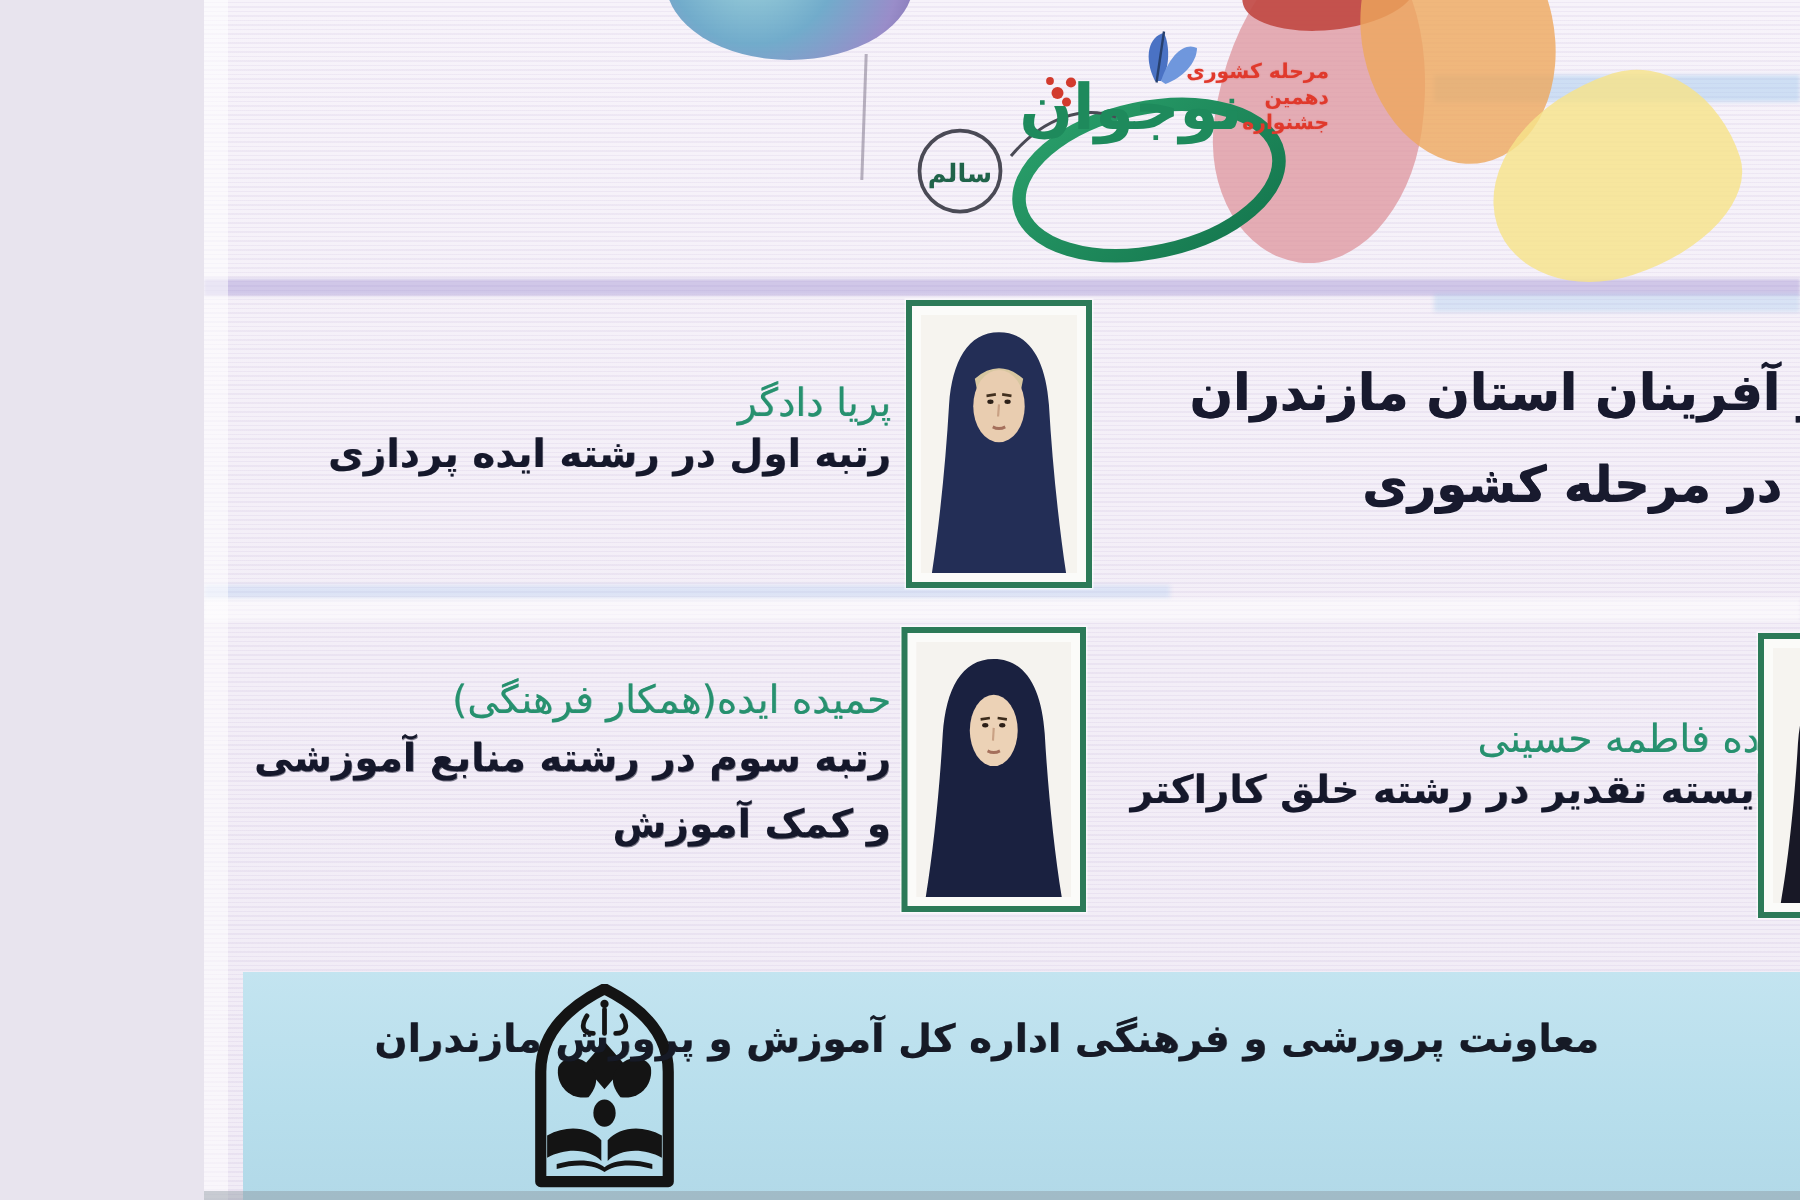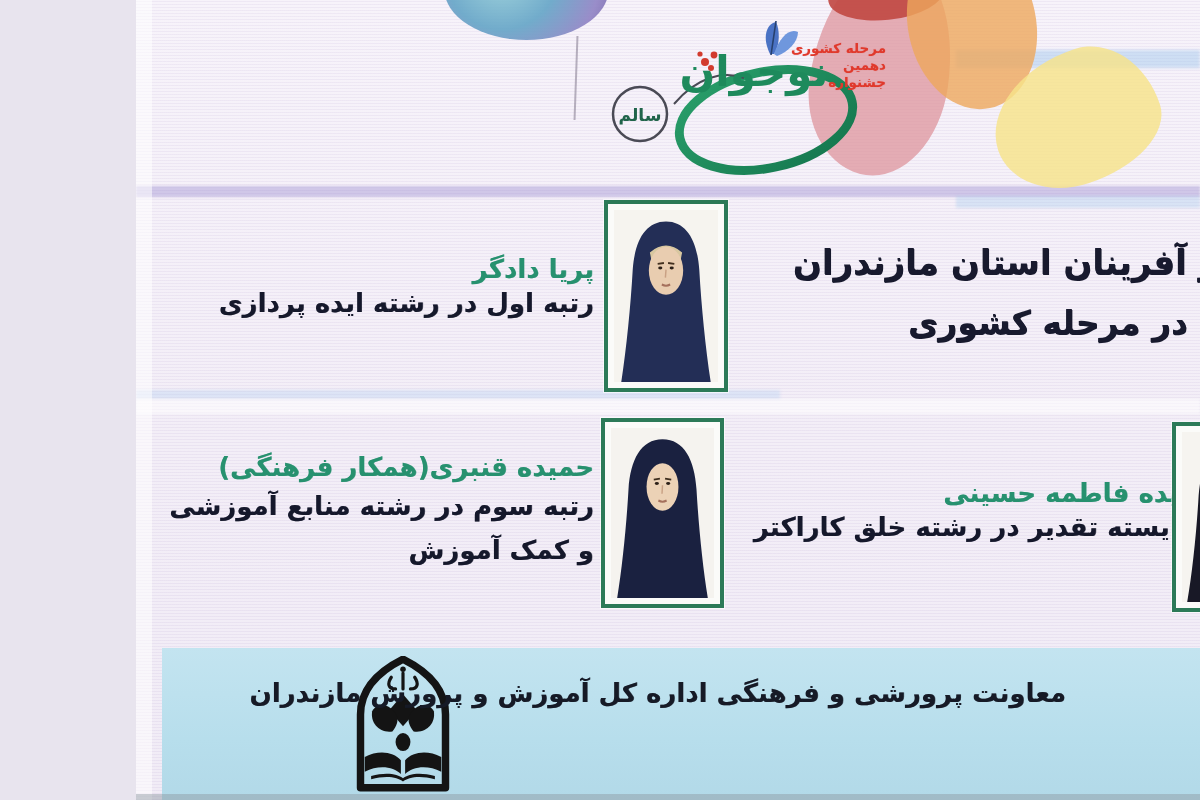--- a/index.html
+++ b/index.html
@@ -60,21 +60,21 @@
     position:absolute;left:652px;top:240px;width:520px;z-index:3;
     text-align:center;direction:rtl;color:#181a2e;font-weight:800;
   }
   .main-title .t1{font-size:34px;line-height:44px;white-space:nowrap;
     text-shadow:0.5px 0.5px 0 #181a2e;}
   .main-title .t2{font-size:33px;line-height:42px;margin-top:18px;white-space:nowrap;
     text-shadow:0.5px 0.5px 0 #181a2e;}
 
   
   .person{position:absolute;direction:rtl;text-align:right;z-index:3;}
-  .person .name{color:#27916f;font-weight:700;font-size:26px;line-height:34px;
+  .person .name{color:#27916f;font-weight:400;font-size:26px;line-height:34px;
     text-shadow:0.4px 0.4px 0 rgba(39,145,111,.6);white-space:nowrap;text-align:right;}
   .person .ach{color:#15182b;font-weight:800;font-size:26px;line-height:34px;
     text-shadow:0.4px 0.4px 0 rgba(21,24,43,.55);white-space:nowrap;}
   .person .ach + .ach{margin-top:10px;}
   .person-1{left:58px;top:252px;width:400px;}
   .person-2{left:38px;top:450px;width:420px;}
   .person-2 .ach{margin-top:5px;}
   .person-3{left:655px;top:476px;width:414px;}
 
   
@@ -183,21 +183,21 @@
       <path d="M42 47 L48 46.2" stroke="#42301f" stroke-width="1.6" fill="none"></path>
       <path d="M52 46.2 L58 47" stroke="#42301f" stroke-width="1.6" fill="none"></path>
       <ellipse cx="44.5" cy="50.5" rx="2" ry="1.3" fill="#2c2018"></ellipse>
       <ellipse cx="55.5" cy="50.5" rx="2" ry="1.3" fill="#2c2018"></ellipse>
       <path d="M50 52 L49.4 59" stroke="#c9a184" stroke-width="1.4" fill="none"></path>
       <path d="M46 65 Q50 67 54 65" stroke="#a5705c" stroke-width="1.8" fill="none"></path>
     </svg>
   </div>
 
   <div class="person person-2">
-    <div class="name">حمیده قنبری(همکار فرهنگی)</div>
+    <div class="name">حمیده ایده(همکار فرهنگی)</div>
     <div class="ach">رتبه سوم در رشته منابع آموزشی</div>
     <div class="ach">و کمک آموزش</div>
   </div>
 
   <div class="photo photo-2">
     <svg class="portrait" viewBox="0 0 100 150" preserveAspectRatio="none">
       <rect width="100" height="150" fill="#f5f3ef"></rect>
       <path d="M50 10 C29 10 19 28 17 54 C15 86 11 122 6 150 L94 150 C89 122 85 86 83 54 C81 28 71 10 50 10 Z" fill="#1a2140"></path>
       <ellipse cx="50" cy="52" rx="15.5" ry="21" fill="#ecd2b6"></ellipse>
       <path d="M41.5 45.5 L47.5 44.7" stroke="#3c2c1c" stroke-width="1.6" fill="none"></path>

